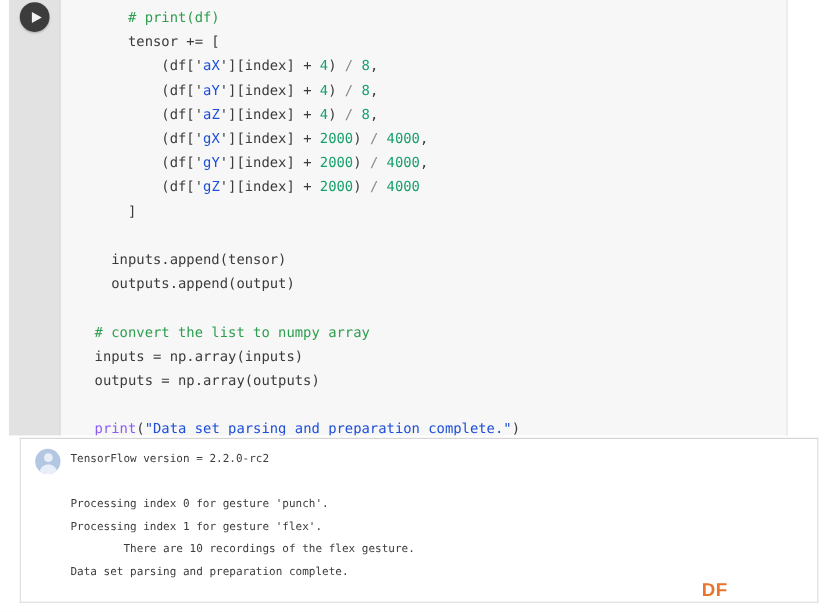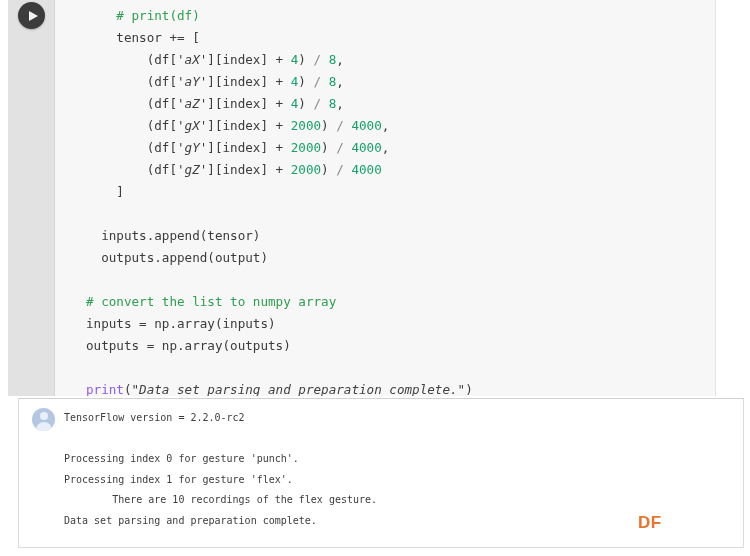--- a/index.html
+++ b/index.html
@@ -82,21 +82,21 @@
     line-height: 22px;
     color: #3b3b3b;
     white-space: pre;
     margin-top: -11px;
     padding-left: 14px;
     letter-spacing: 0px;
   }
   .code-lines .ln { height: 22px; }
 
   .t-com  { color: #2e9e4f; }
-  .t-str  { color: #404040; font-style: italic; }
+  .t-str  { color: #1d4ed8; }
   .t-num  { color: #17a06b; }
   .t-pln  { color: #3b3b3b; }
   .t-fn   { color: #8b5cf6; }
   .t-op   { color: #8a8a8a; }
 
   
   .output-panel {
     position: absolute;
     left: 18px;
     top: 398px;
@@ -145,21 +145,21 @@
     font-family: "DejaVu Sans Mono", "Liberation Mono", monospace;
     font-size: 10px;
     line-height: 20.5px;
     color: #3c3c3c;
     white-space: pre;
   }
 
   .watermark {
     position: absolute;
     left: 638px;
-    top: 513px;
+    top: 527px;
     font-family: "Liberation Sans", sans-serif;
     font-size: 17px;
     font-weight: bold;
     color: #e8752b;
     letter-spacing: 0.5px;
   }
 
   .bottom-strip {
     position: absolute;
     left: 0;

